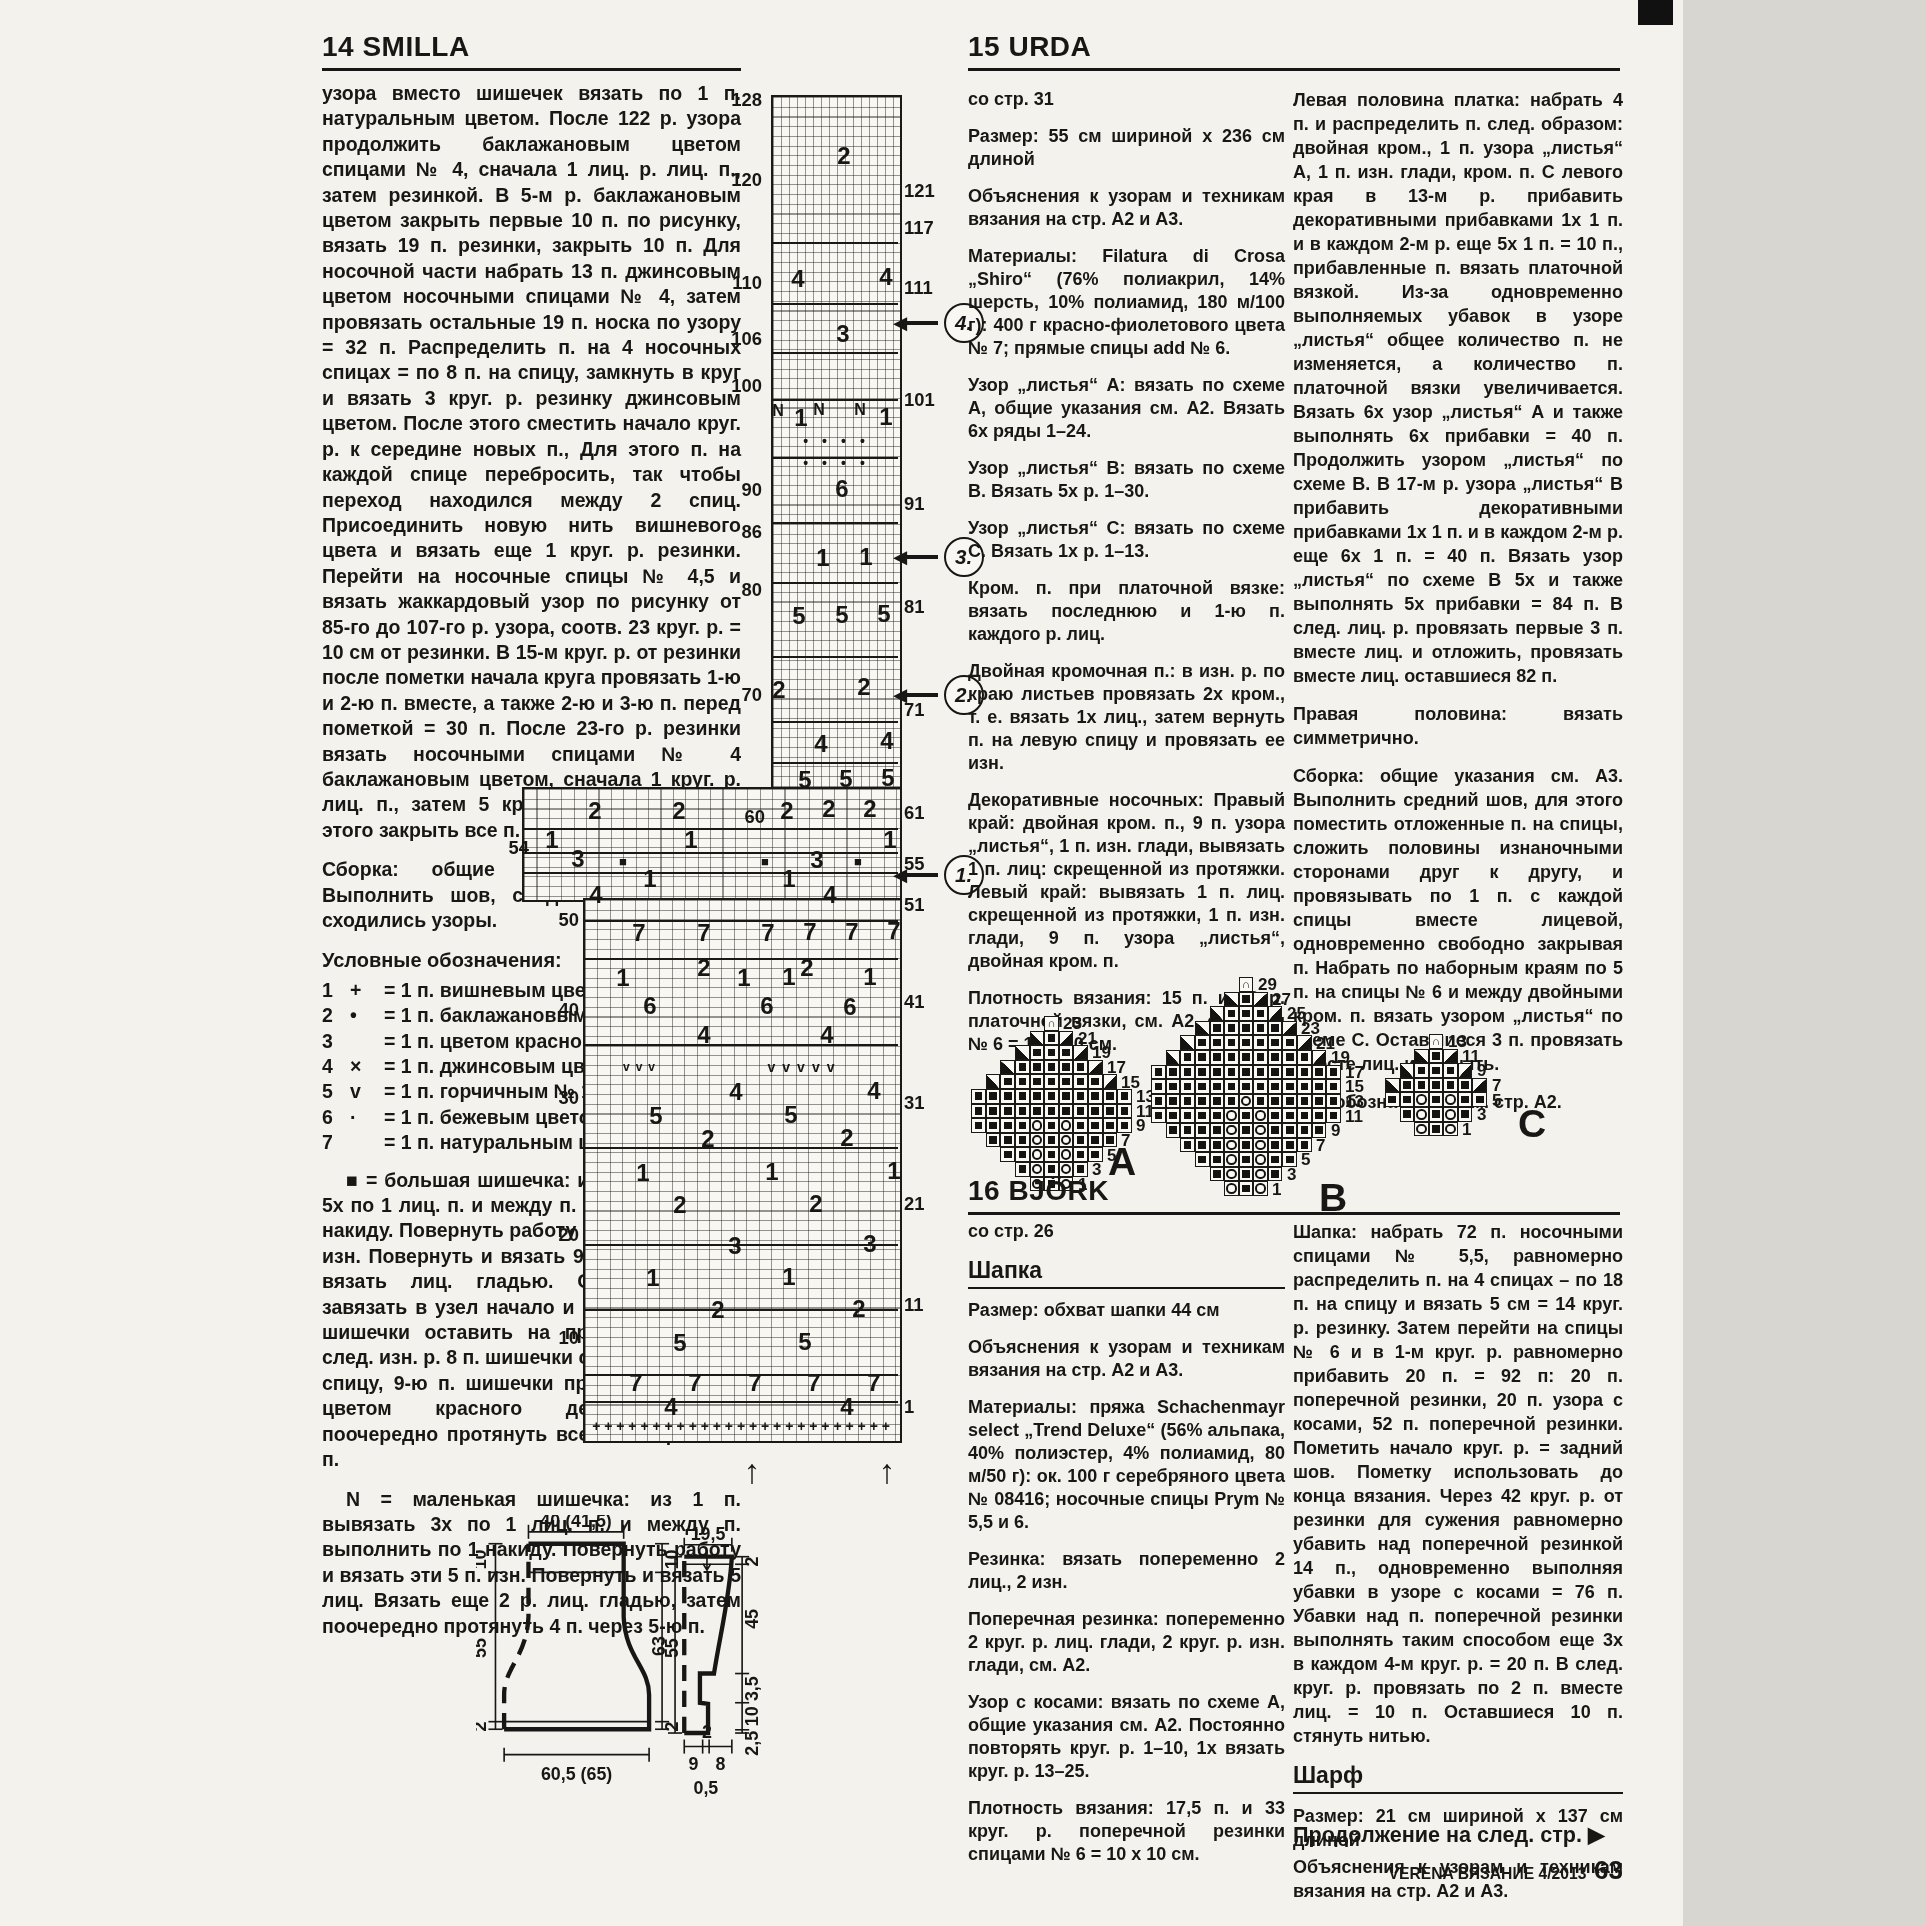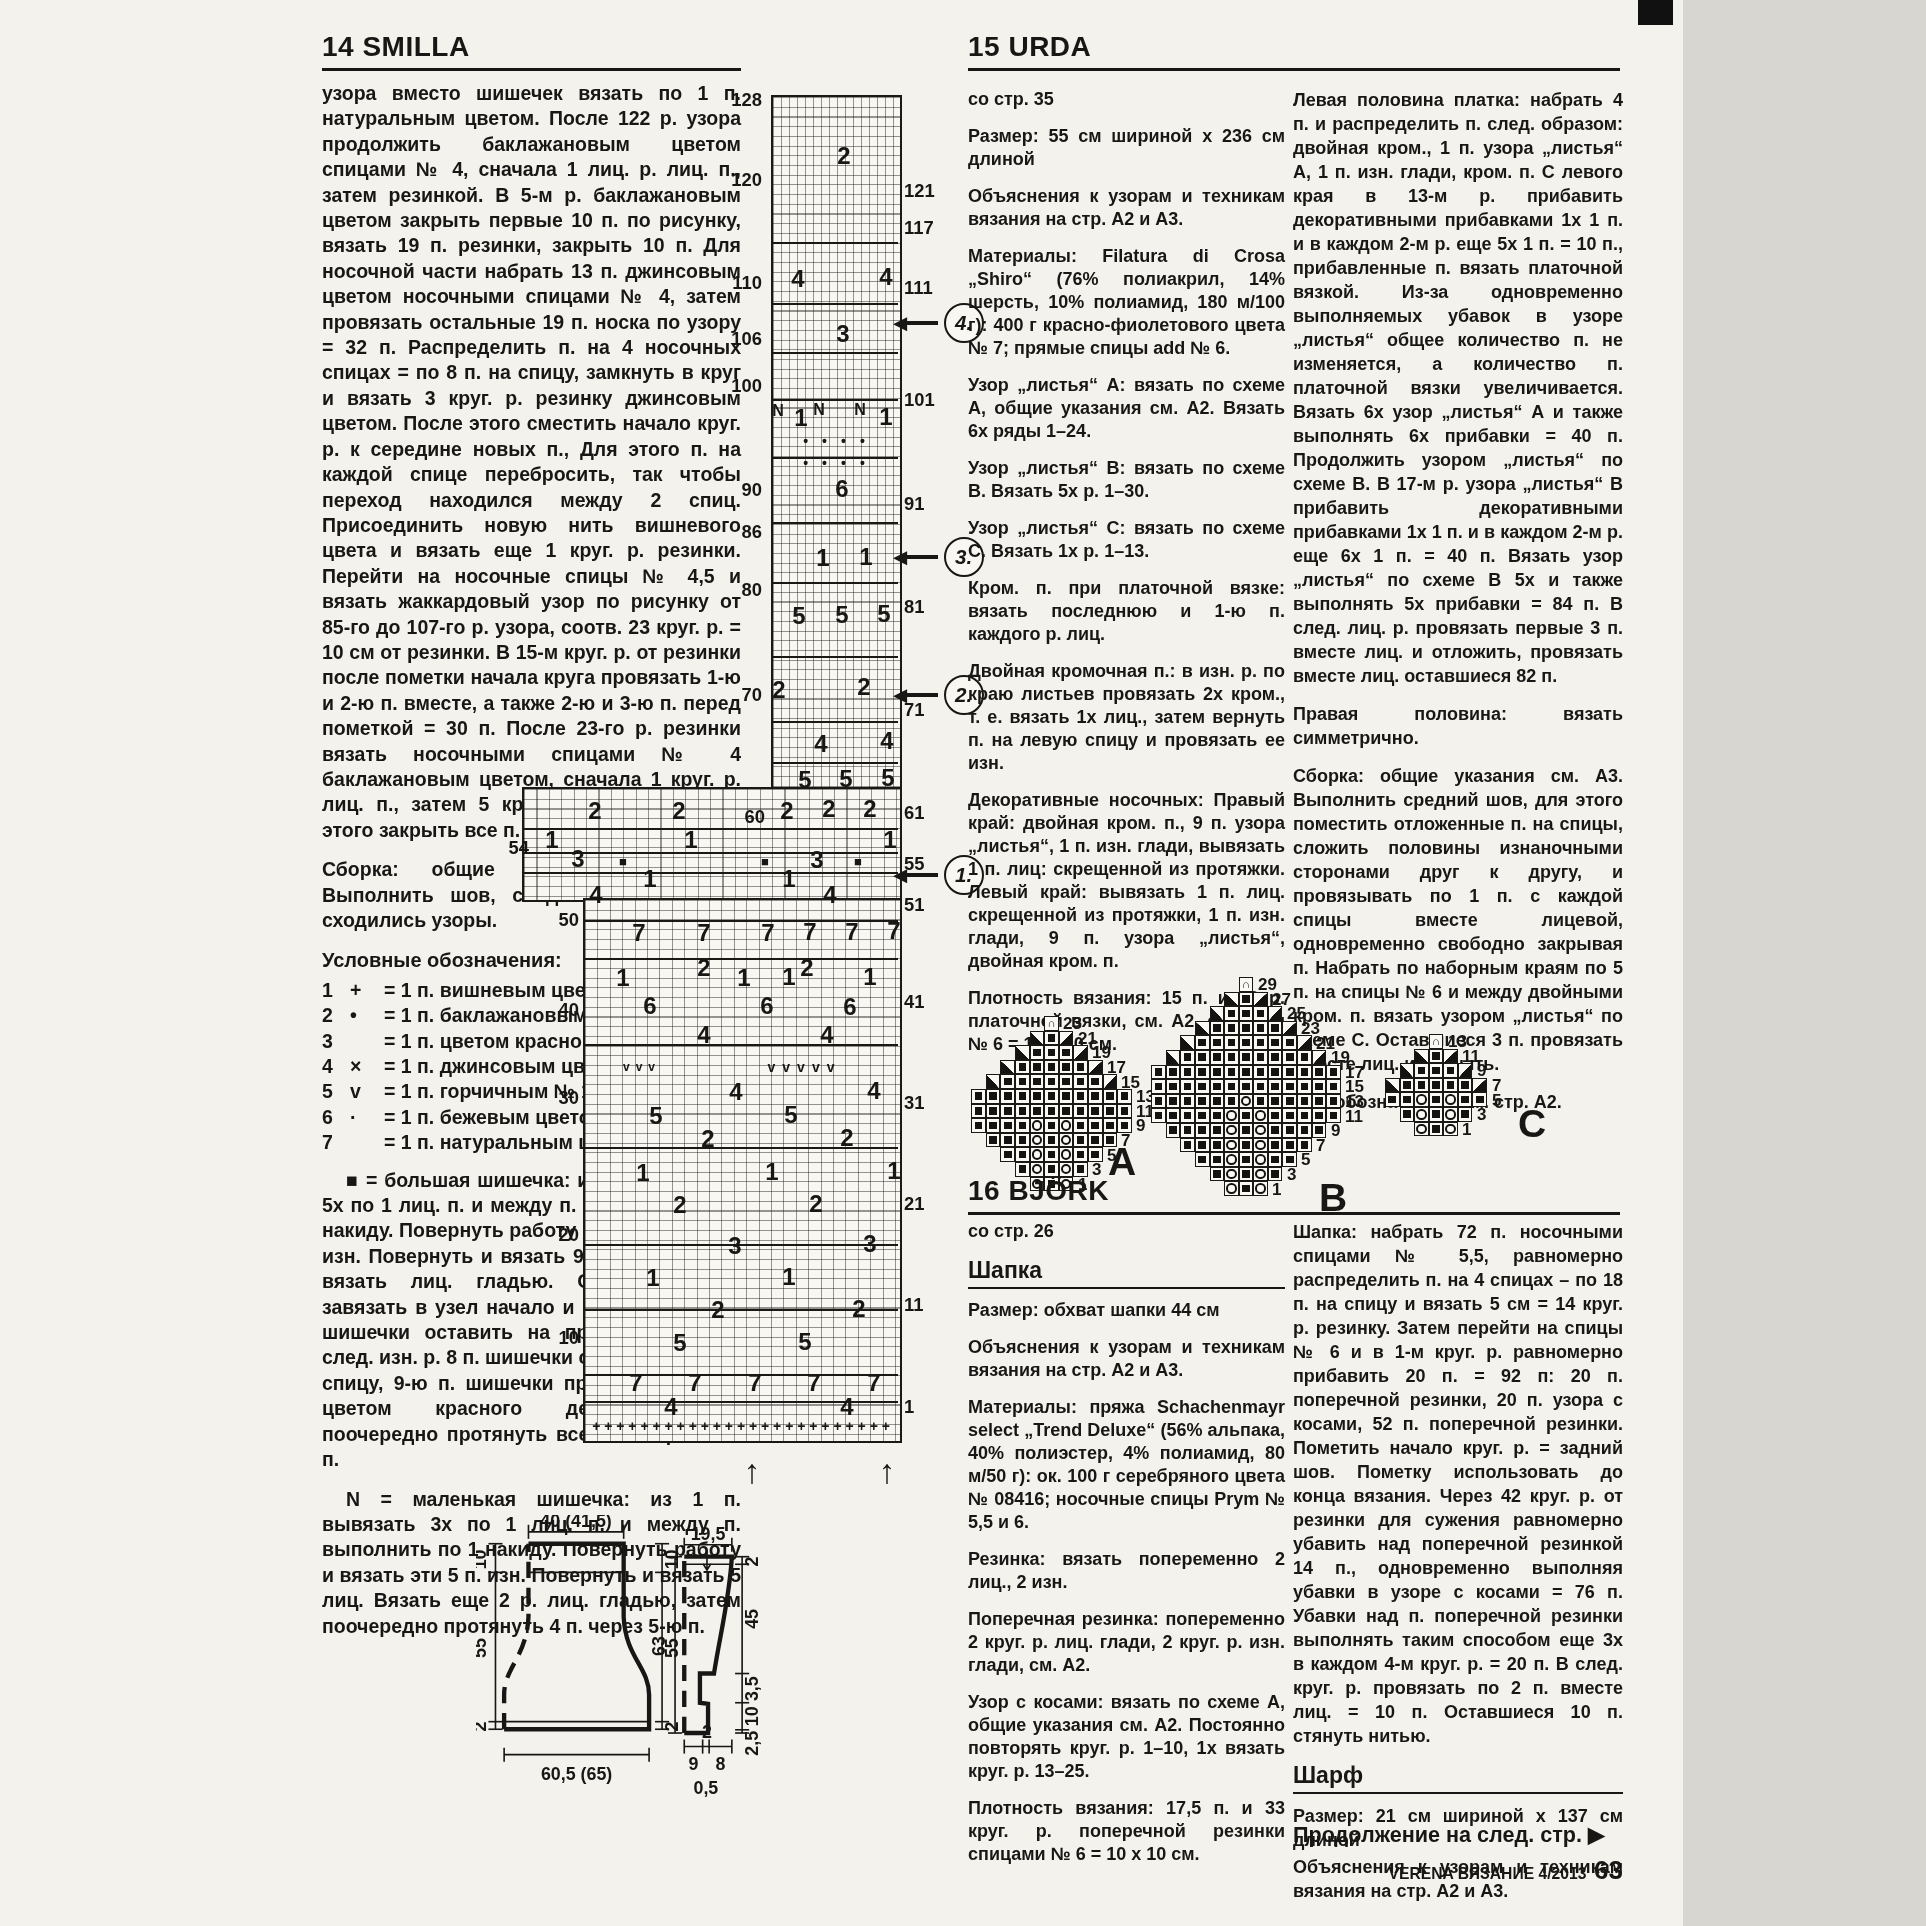--- a/index.html
+++ b/index.html
@@ -297,21 +297,21 @@
           <span class="m-circle">1.</span>
         </div>
       </div>
   </div>
 
   <div class="abs hdr" style="left:968px;top:31px;width:652px">15 URDA</div>
 
   <div class="abs col col-m" style="left:968px;top:88px;width:317px">
     <div>
 
-        <p><span class="lead"></span> <span>со стр. 35</span></p>
+        <p><span class="lead"></span> <span>со стр. 31</span></p>
 
         <p><span class="lead">Размер:</span> <span>55 см шириной х 236 см длиной</span></p>
 
         <p><span class="lead"></span> <span>Объяснения к узорам и техникам вязания на стр. А2 и А3.</span></p>
 
         <p><span class="lead">Материалы:</span> <span>Filatura di Crosa „Shiro“ (76% полиакрил, 14% шерсть, 10% полиамид, 180 м/100 г): 400 г красно-фиолетового цвета № 7; прямые спицы add № 6.</span></p>
 
         <p><span class="lead">Узор „листья“ А:</span> <span>вязать по схеме А, общие указания см. А2. Вязать 6х ряды 1–24.</span></p>
 
         <p><span class="lead">Узор „листья“ В:</span> <span>вязать по схеме В. Вязать 5х р. 1–30.</span></p>

